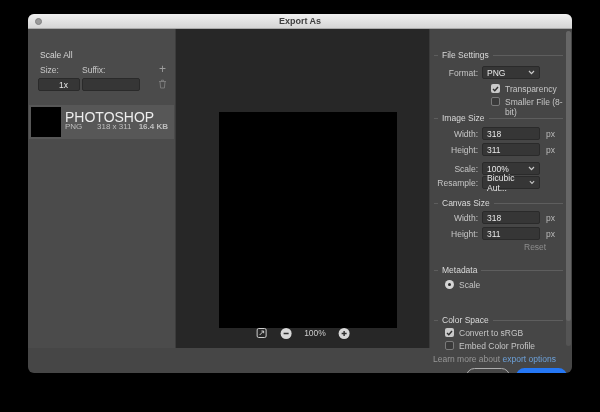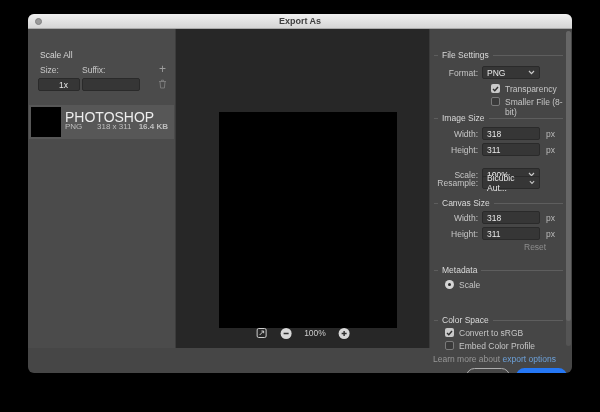--- a/index.html
+++ b/index.html
@@ -179,21 +179,21 @@
         <input class="tf" value="318" style="">
         <span class="unit">px</span>
       </div>
 
       <div class="row" style="top:114px">
         <span class="lab">Height:</span>
         <input class="tf" value="311" style="">
         <span class="unit">px</span>
       </div>
 
-      <div class="row" style="top:139px">
+      <div class="row" style="top:133px">
         <span class="lab">Scale:</span>
         <div class="dd">
           <span>100%</span>
           <svg width="7" height="5" viewBox="0 0 7 5">
             <path d="M1 1 L3.5 3.6 L6 1" stroke="#C9C9C9" stroke-width="1.2" fill="none"></path>
           </svg>
         </div>
       </div>
 
       <div class="row" style="top:147px">

